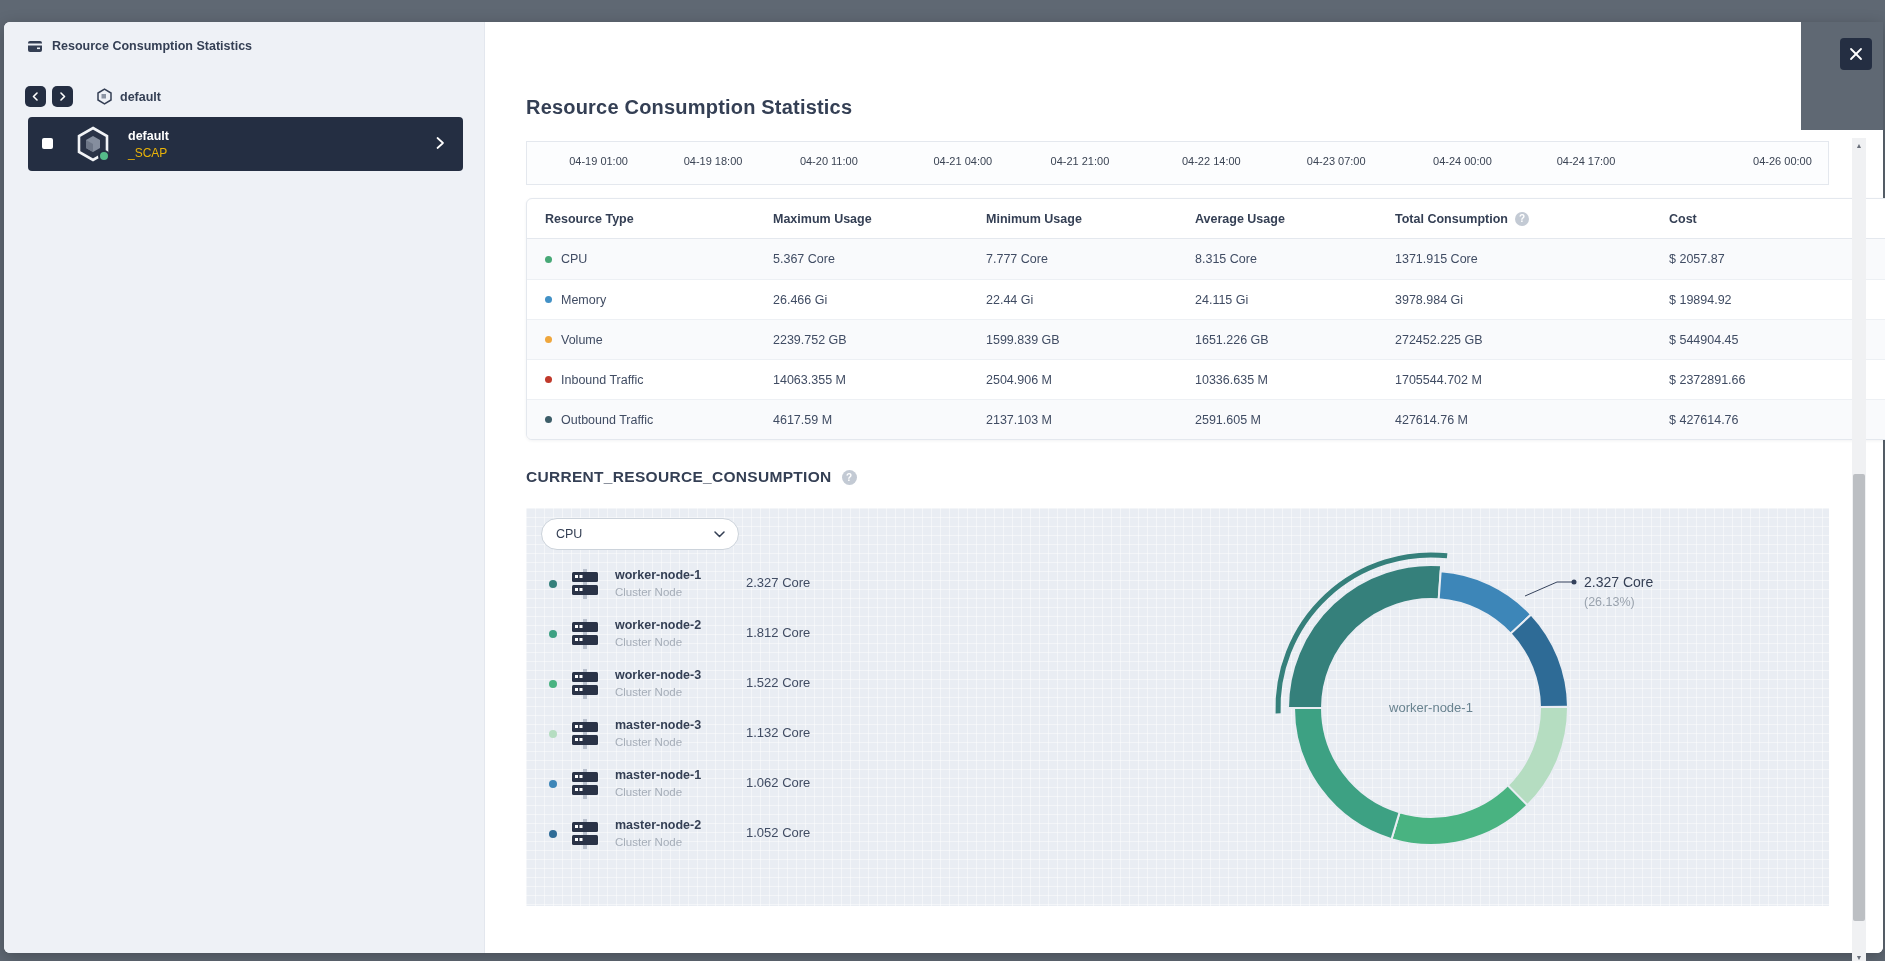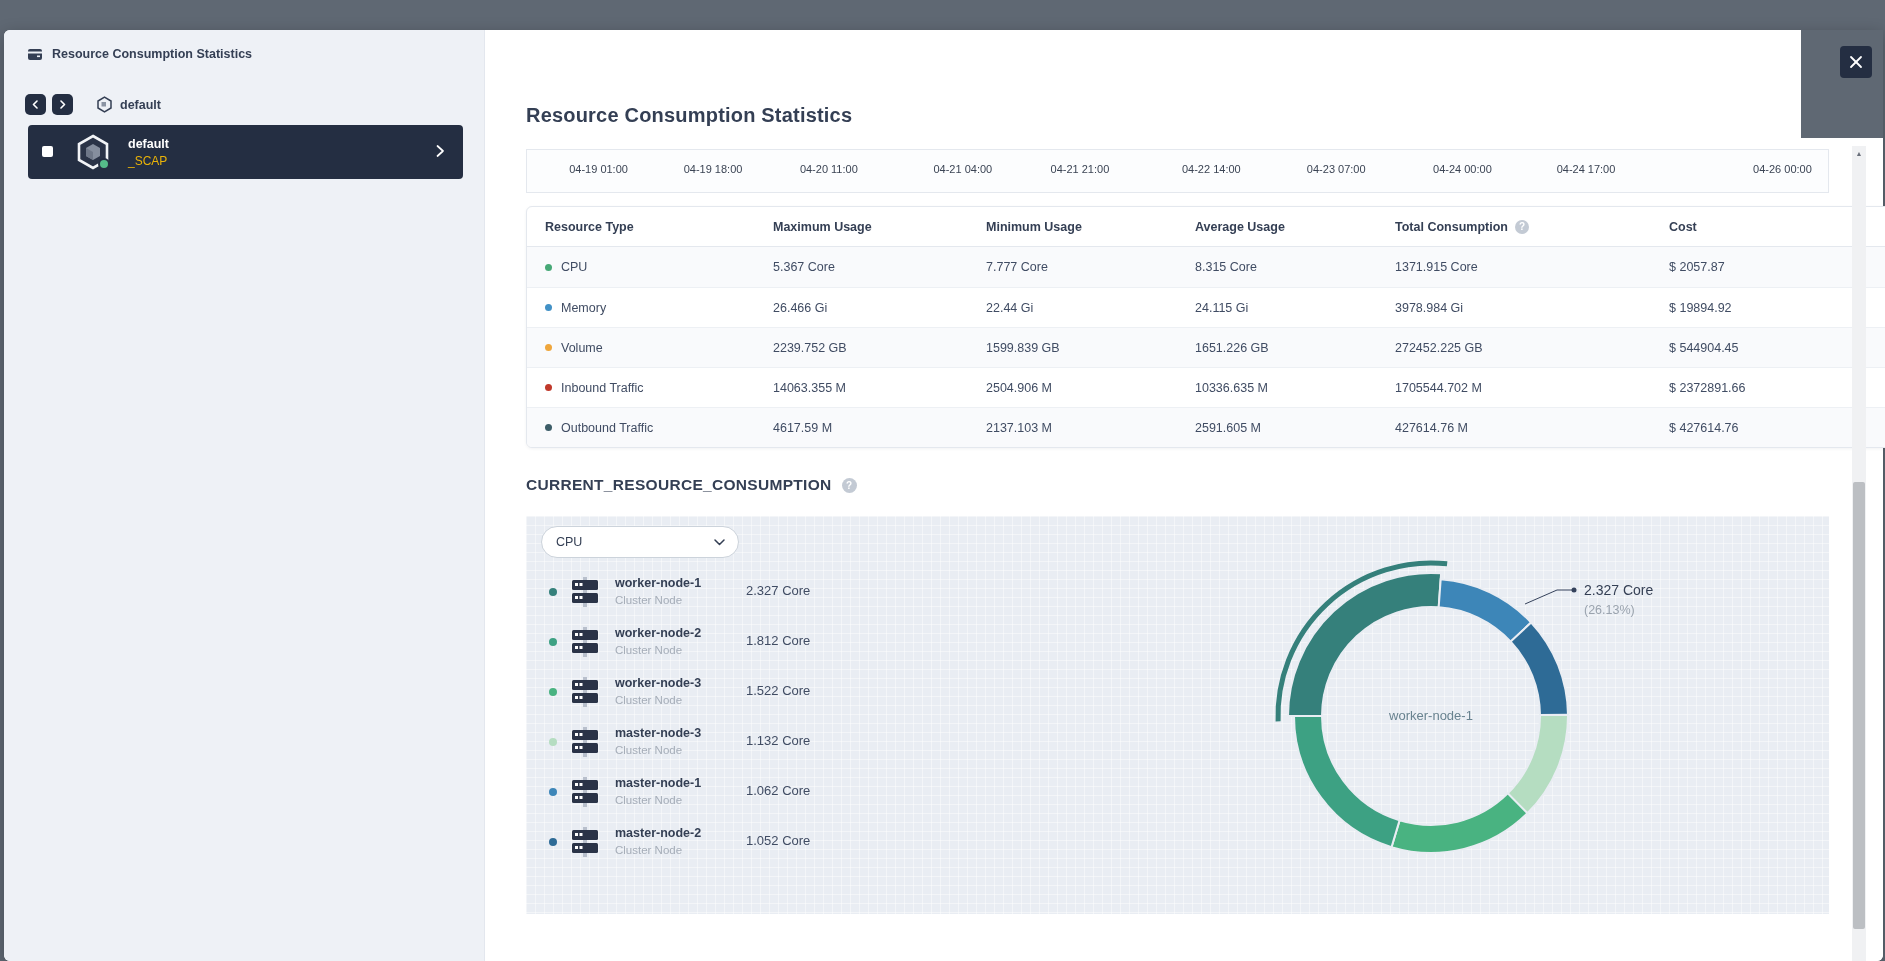--- a/index.html
+++ b/index.html
@@ -1,20 +1,20 @@
 <!DOCTYPE html>
 <html><head>
 <meta charset="utf-8">
 <style>
   * { margin:0; padding:0; box-sizing:border-box; }
   body { font-family:"Liberation Sans", sans-serif; background:#5f6873; }
   .stage { position:relative; width:1885px; height:961px; background:#5f6873; overflow:hidden; }
 
   
-  .modal { position:absolute; left:4px; top:30px; width:1879px; height:931px;
+  .modal { position:absolute; left:4px; top:22px; width:1879px; height:931px;
            background:#fff; border-radius:6px; box-shadow:0 4px 16px rgba(0,0,0,.25); }
 
   
   .sidebar { position:absolute; left:0; top:0; width:481px; height:100%;
              background:#eef1f6; border-right:1px solid #e3e7ee; border-radius:6px 0 0 6px; }
   .sb-head { position:absolute; left:23px; top:16px; display:flex; align-items:center; gap:9px; }
   .sb-title { font-size:12.5px; font-weight:bold; color:#343f54; }
   .nav-row { position:absolute; left:21px; top:64px; display:flex; align-items:center; gap:6px; }
   .nav-btn { width:21px; height:21px; background:#242e42; border-radius:5px; display:flex;
              align-items:center; justify-content:center; cursor:pointer; }

